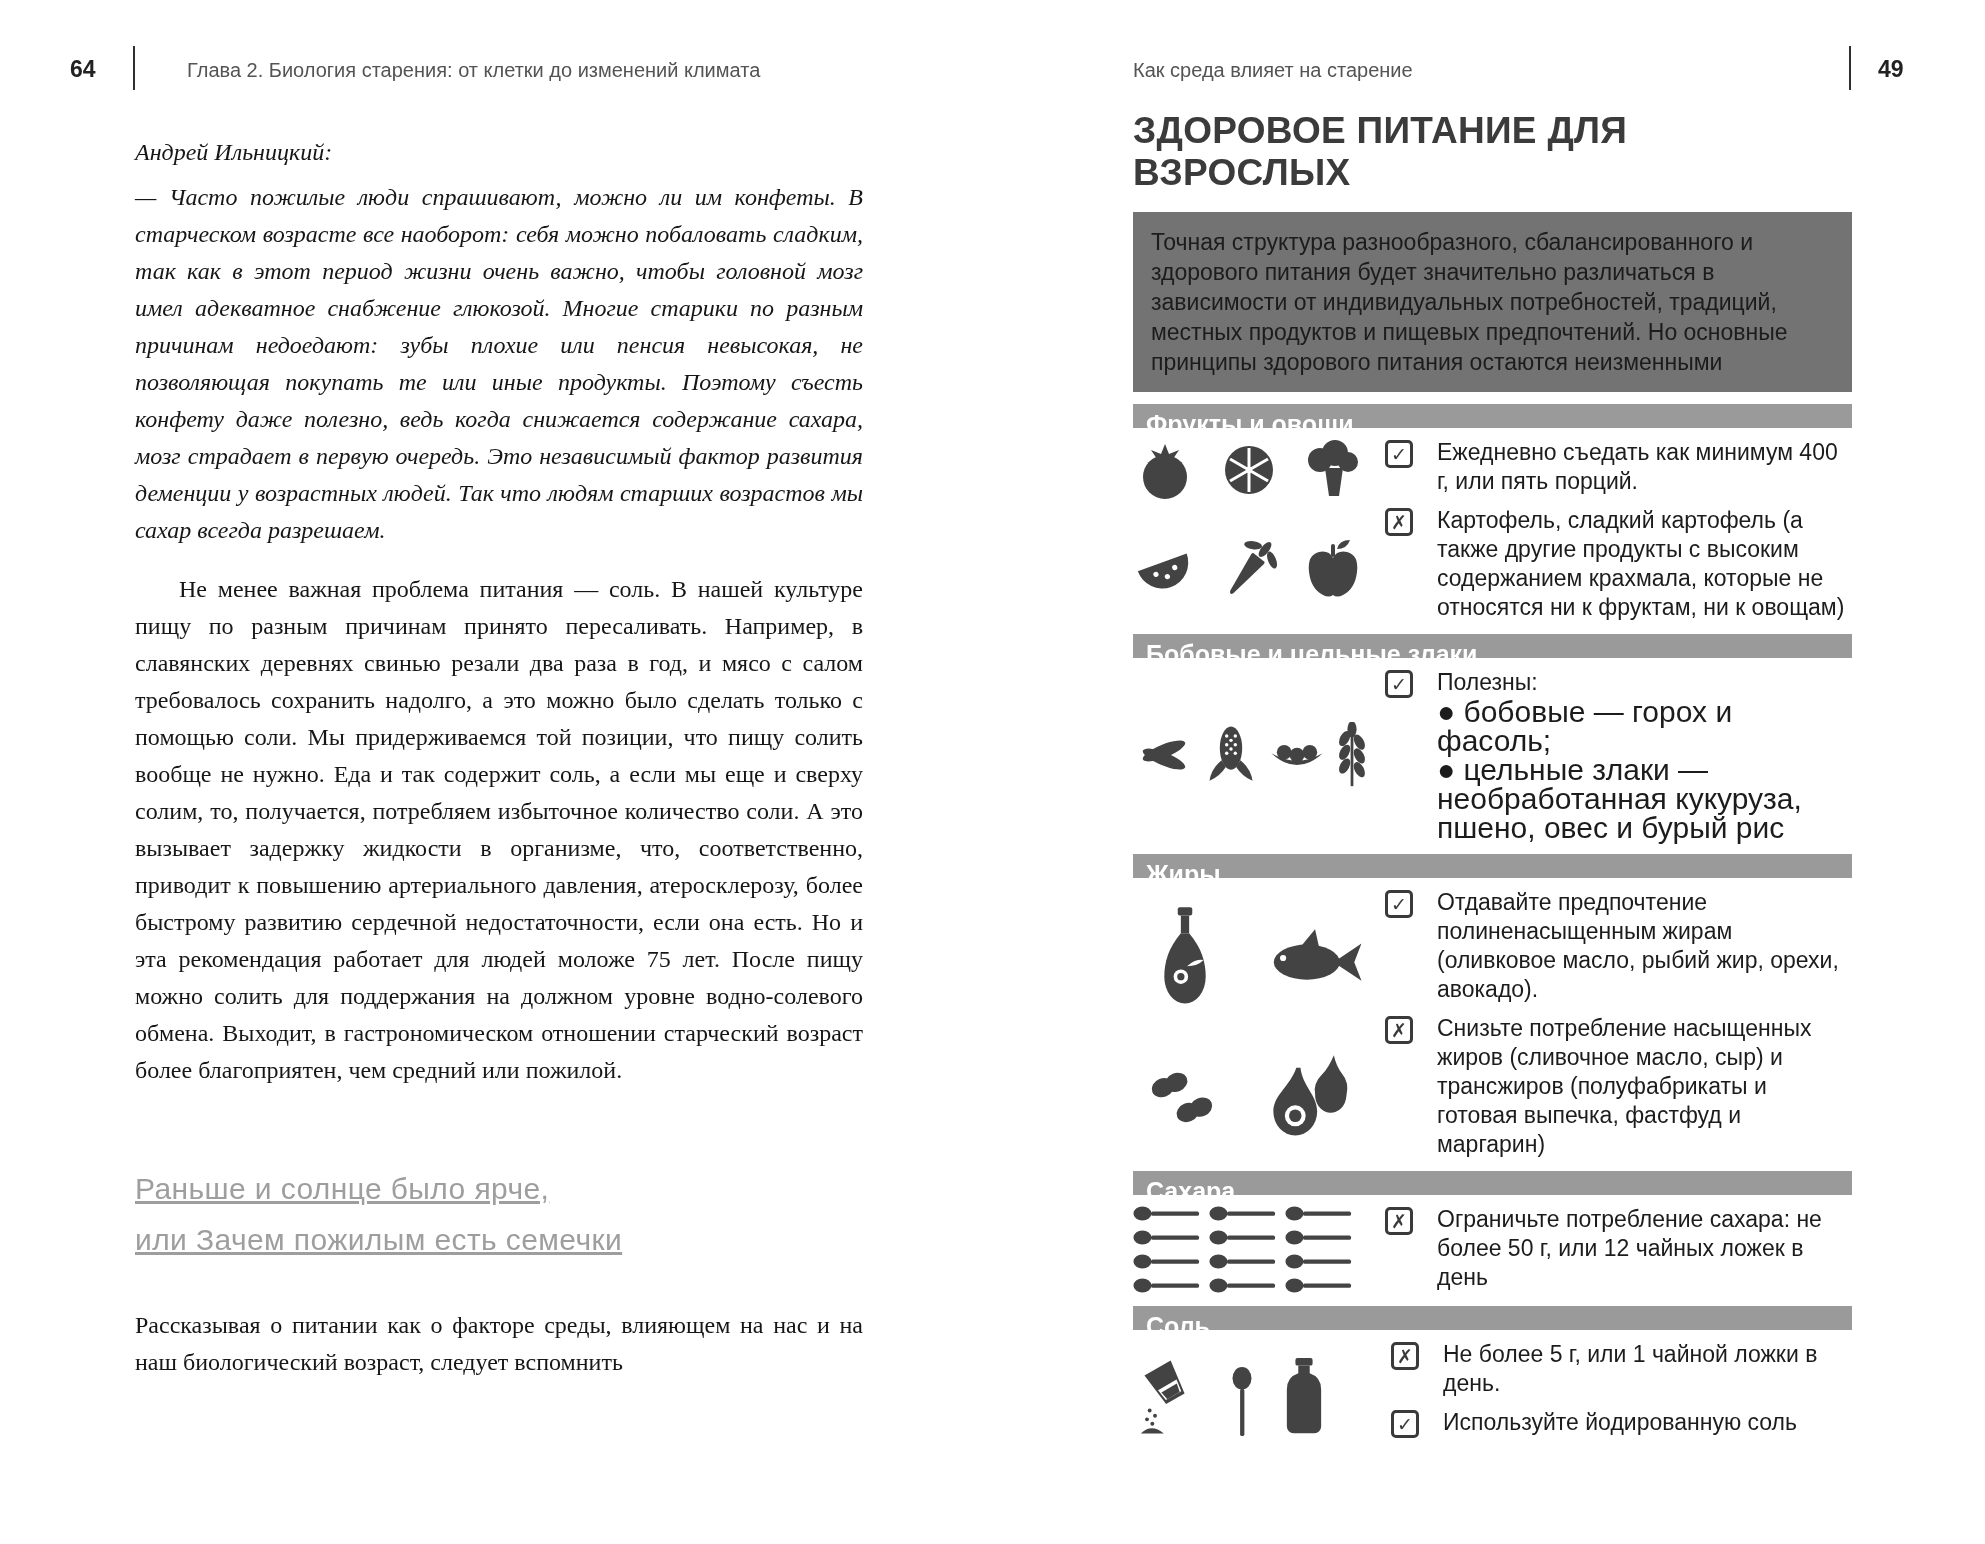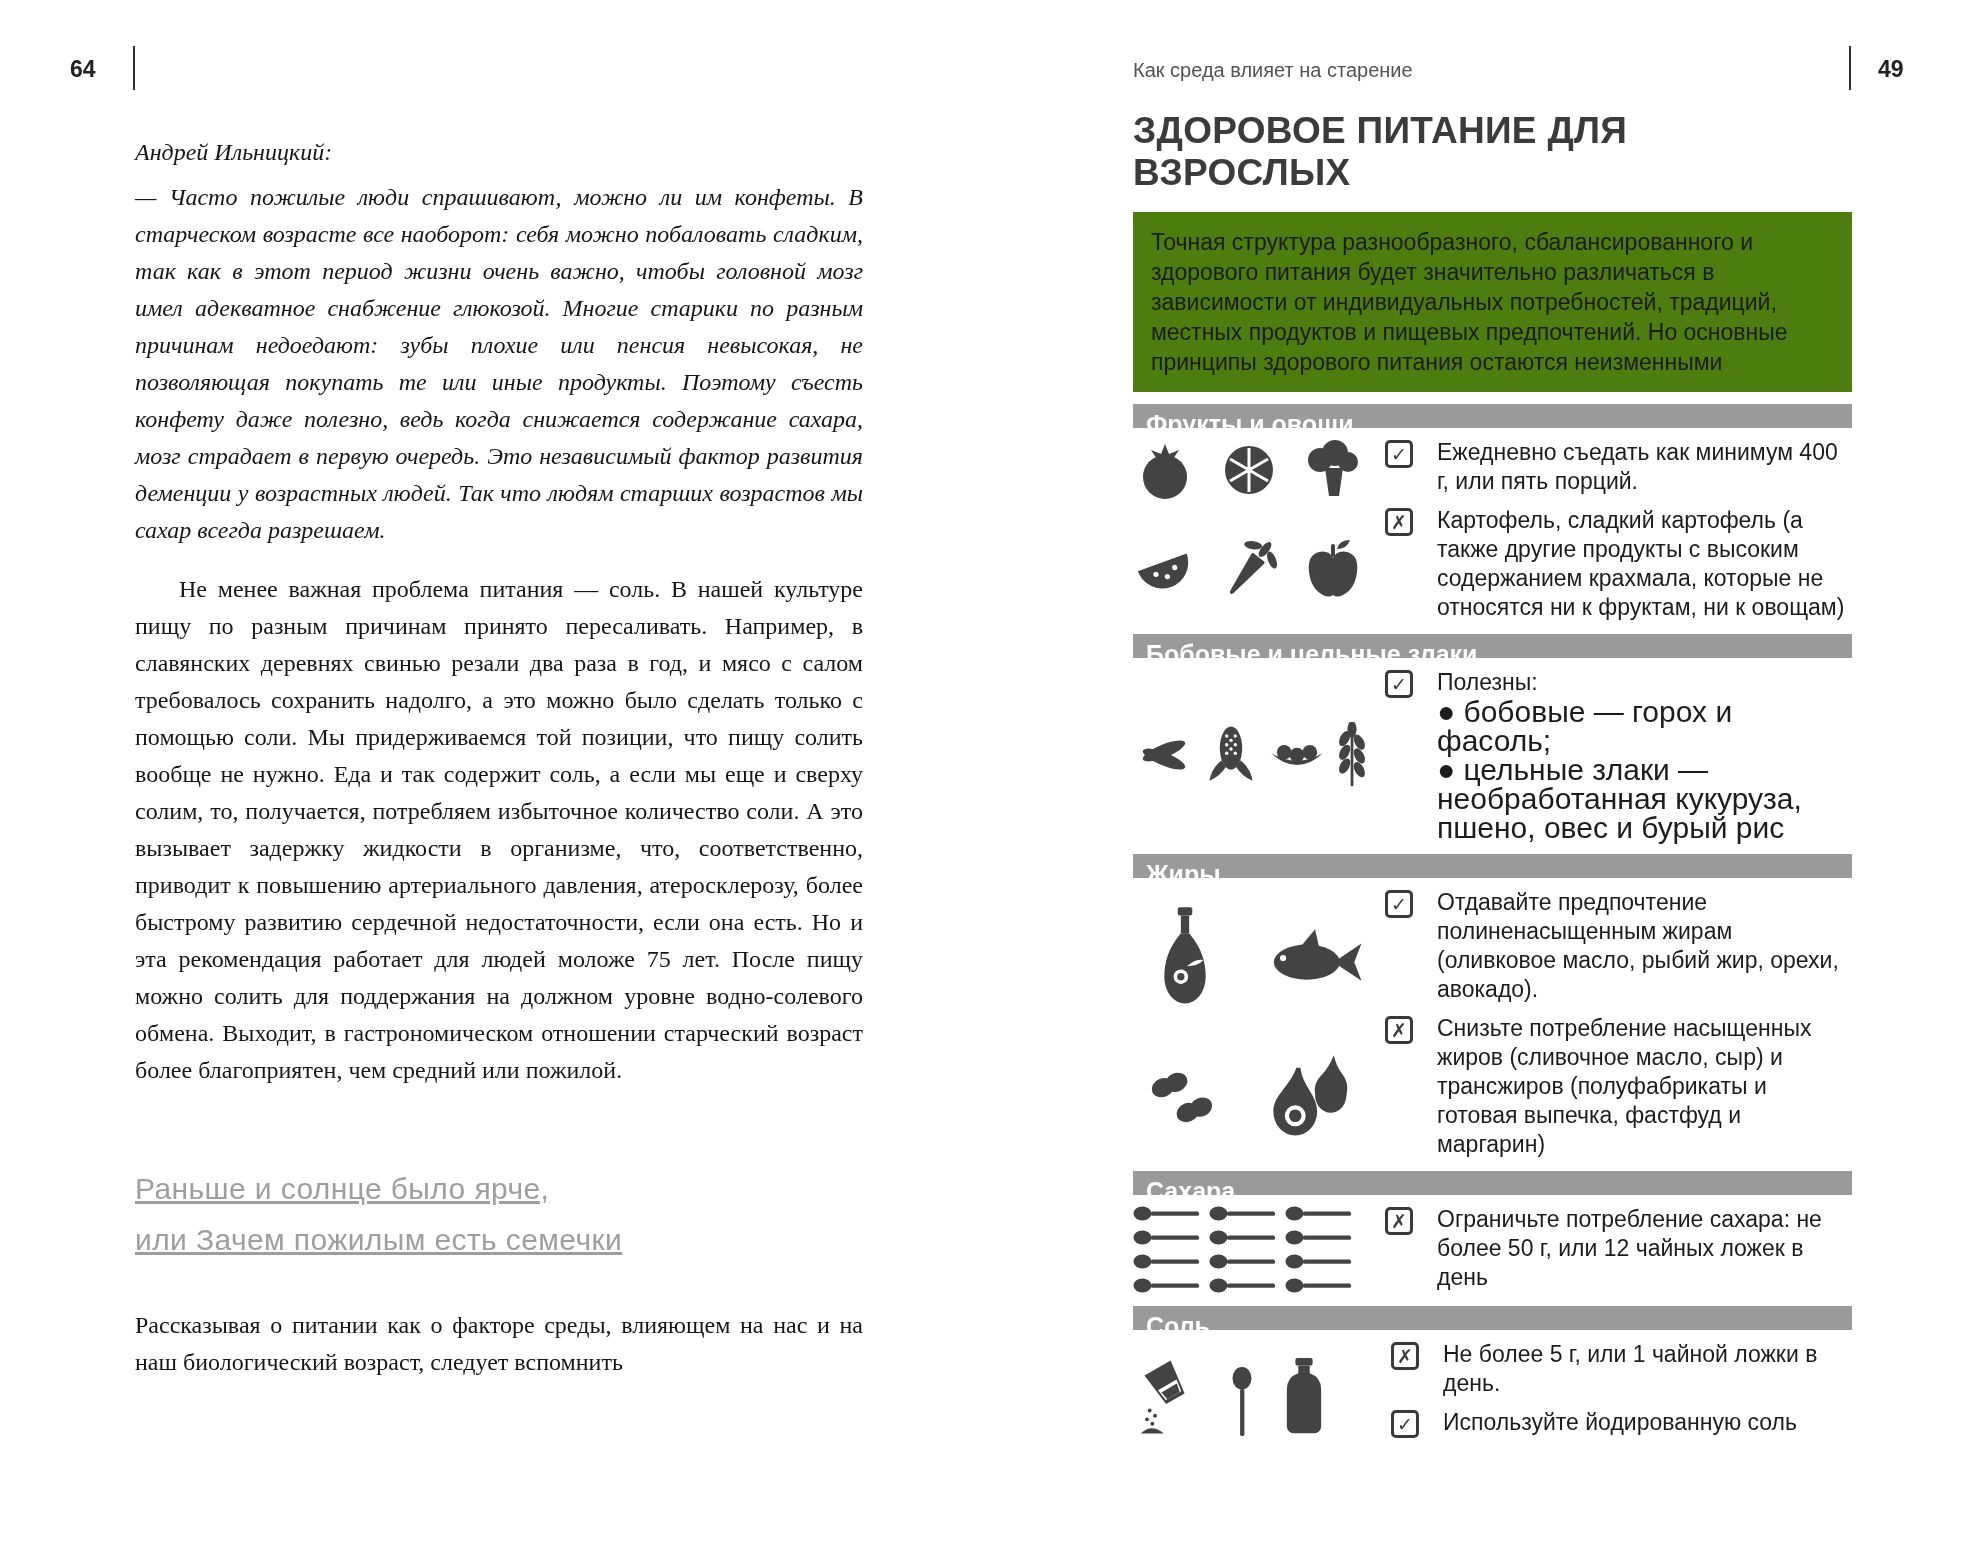--- a/index.html
+++ b/index.html
@@ -22,21 +22,21 @@
   .quote-author { font-style:italic; margin-bottom:8px; }
   .quote { font-style:italic; }
   .para-indent { text-indent:44px; margin-top:22px; }
   .gray-heading { font-family:"Liberation Sans", sans-serif; color:#9e9e9e; font-size:30px; line-height:51px;
                   margin-top:74px; text-align:left; font-weight:400; letter-spacing:0.4px;text-decoration:underline; }
   .para-plain { margin-top:42px; }
 
   
   .right-col { position:absolute; left:1133px; top:110px; width:719px; font-family:"Liberation Sans", sans-serif; color:#1c1c1c; }
   .ig-title { font-size:37px; font-weight:bold; color:#3b3b3b; letter-spacing:0.3px; margin-bottom:18px; }
-  .intro { background:#4d7c0f; padding:15px 18px; font-size:23px; line-height:30px; margin-bottom:12px; }
+  .intro { background:#737373; padding:15px 18px; font-size:23px; line-height:30px; margin-bottom:12px; }
   .sec-bar { background:#9a9a9a; color:#ffffff; font-weight:bold; font-size:25px; height:24px; line-height:40px; padding-left:13px; margin-top:10px; }
   .sec-body { display:flex; padding-top:10px; padding-bottom:2px; }
   .sec-icons { width:252px; flex:none; }
   .sec-items { flex:1; display:flex; flex-direction:column; gap:10px; }
   .item { display:flex; gap:24px; }
   .cbx { flex:none; width:22px; height:22px; border:3px solid #3a3a3a; border-radius:5px;
          display:flex; align-items:center; justify-content:center; font-size:19px; font-weight:bold; color:#3a3a3a; margin-top:2px;
          font-family:"DejaVu Sans", sans-serif; }
   .cbx.check::after { content:"✓"; }
   .cbx.cross::after { content:"✗"; }
@@ -188,20 +188,21 @@
       <rect x="15" y="0" width="18" height="8" rx="2"></rect>
       <path d="M18 8 h12 v8 q12 4 12 17 v39 a7 7 0 0 1 -7 7 h-22 a7 7 0 0 1 -7 -7 v-39 q0 -13 12 -17 z"></path>
     </symbol>
   </defs>
 </svg>
 
 <div class="spread">
 
   <div class="pagenum" id="lp-num">64</div>
   <div class="vline" id="lp-vline"></div>
+  <div class="hdr-title" id="lp-title">Глава 2. Биология старения: от клетки до изменений климата</div>
 
   <div class="hdr-title" id="rp-title">Как среда влияет на старение</div>
   <div class="vline" id="rp-vline"></div>
   <div class="pagenum" id="rp-num">49</div>
 
   <div class="left-col">
     <div class="quote-author">Андрей Ильницкий:</div>
     <div class="quote">— Часто пожилые люди спрашивают, можно ли им конфеты. В старческом возрасте все наоборот: себя можно побаловать сладким, так как в этот период жизни очень важно, чтобы головной мозг имел адекватное снабжение глюкозой. Многие старики по разным причинам недоедают: зубы плохие или пенсия невысокая, не позволяющая покупать те или иные продукты. Поэтому съесть конфету даже полезно, ведь когда снижается содержание сахара, мозг страдает в первую очередь. Это независимый фактор развития деменции у возрастных людей. Так что людям старших возрастов мы сахар всегда разрешаем.</div>
     <div class="para-indent">Не менее важная проблема питания — соль. В нашей культуре пищу по разным причинам принято пересаливать. Например, в славянских деревнях свинью резали два раза в год, и мясо с салом требовалось сохранить надолго, а это можно было сделать только с помощью соли. Мы придерживаемся той позиции, что пищу солить вообще не нужно. Еда и так содержит соль, а если мы еще и сверху солим, то, получается, потребляем избыточное количество соли. А это вызывает задержку жидкости в организме, что, соответственно, приводит к повышению артериального давления, атеросклерозу, более быстрому развитию сердечной недостаточности, если она есть. Но и эта рекомендация работает для людей моложе 75 лет. После пищу можно солить для поддержания на должном уровне водно-солевого обмена. Выходит, в гастрономическом отношении старческий возраст более благоприятен, чем средний или пожилой.</div>
     <div class="gray-heading">

